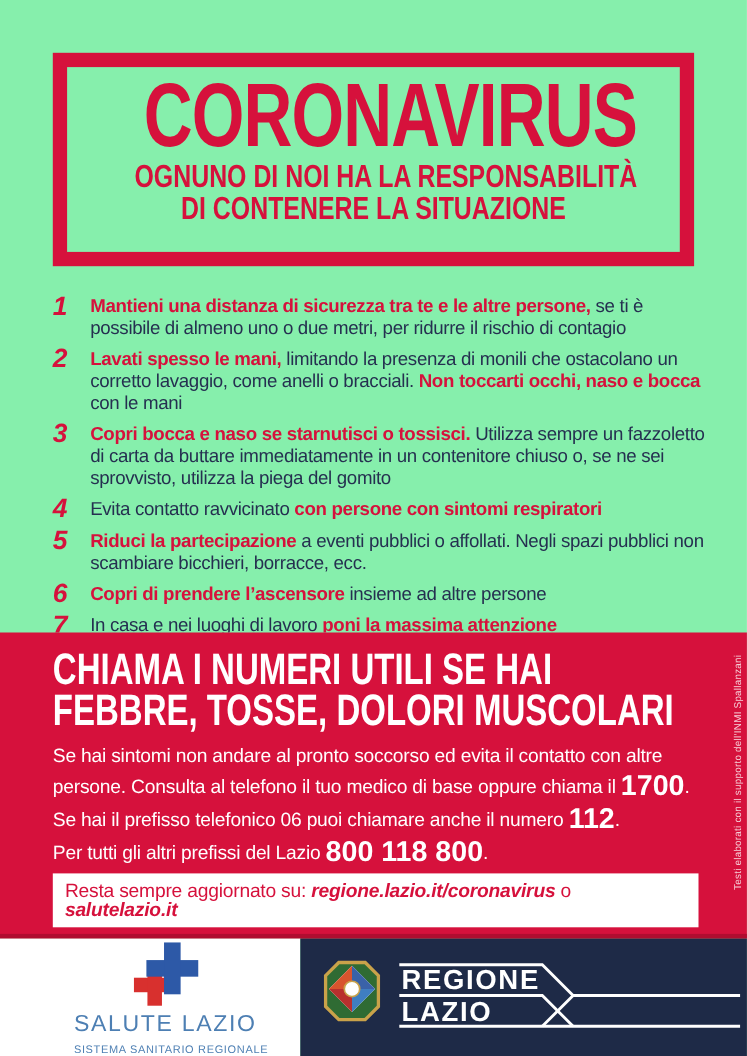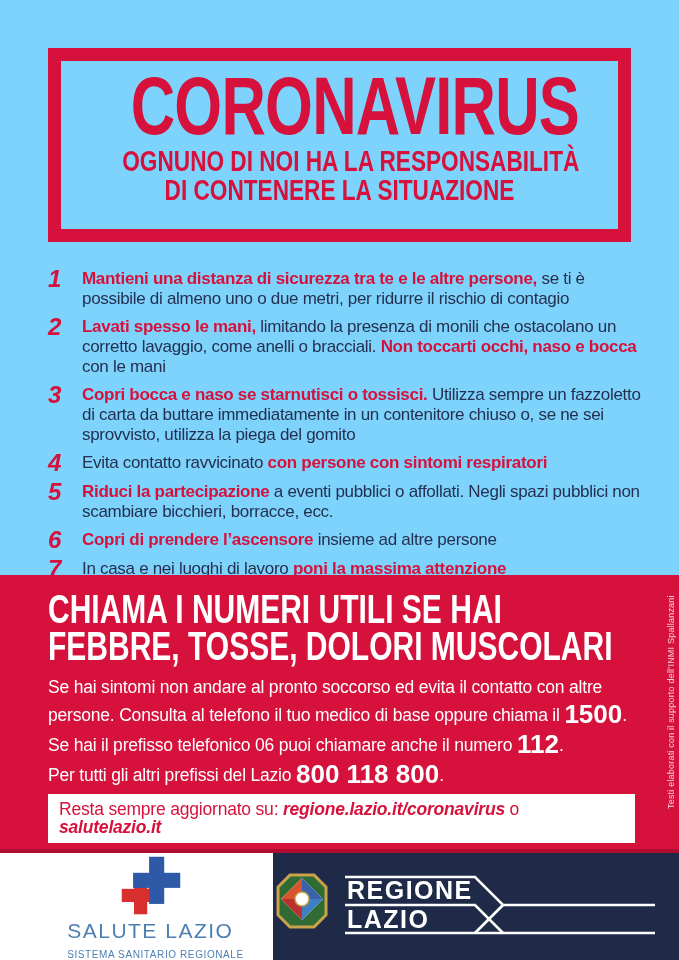--- a/index.html
+++ b/index.html
@@ -1,18 +1,18 @@
 <!DOCTYPE html>
 <html><head>
 <meta charset="utf-8">
 <style>
   * { margin:0; padding:0; box-sizing:border-box; }
   html,body { width:679px; height:960px; }
   body { font-family:"Liberation Sans", sans-serif; background:#ffffff; overflow:hidden; }
-  .poster { width:679px; height:960px; display:flex; flex-direction:column; background:#7dd3fc; }
+  .poster { width:679px; height:960px; display:flex; flex-direction:column; background:#86efac; }
 
   
   .header-wrap { height:242px; padding:48px 48px 0 48px; }
   .header-box { height:194px; border:13px solid #d6113c; text-align:center; padding-top:12px; overflow:hidden; }
   .condensed { transform:scaleX(0.75); transform-origin:50% 50%; white-space:nowrap; display:block; }
   .poster-title { font-size:82px; line-height:66px; font-weight:bold; color:#d6113c; letter-spacing:-1px; }
   .poster-sub { font-size:29px; line-height:29px; font-weight:bold; color:#d6113c; transform:scaleX(0.78); }
   .poster-sub.first { margin-top:8px; }
 
   
@@ -33,21 +33,21 @@
   .info-bar .b { font-weight:bold;font-style:italic; }
   .side-note { position:absolute; top:10px; bottom:40px; right:3px; writing-mode:vertical-rl; transform:rotate(180deg); font-size:9px; color:rgba(255,255,255,0.8); display:flex; align-items:center; letter-spacing:0.2px; }
 
   
   .footer { flex:1; display:flex; }
   .footer-left { width:273px; background:#ffffff; display:flex; align-items:center; padding-left:28px;flex-direction:column; }
   .sl-logo { flex:0 0 66px; }
   .sl-text { margin-left:10px; }
   .sl-title { color:#4d7fb3; font-size:21px; letter-spacing:1.5px; line-height:24px; }
   .sl-sub { color:#4d7fb3; font-size:10px; letter-spacing:0.6px; margin-top:6px; }
-  .footer-right { flex:1; background:#1e2a47; display:flex; align-items:center; }
+  .footer-right { flex:1; background:#1e2a47; display:flex; align-items:center; padding-left:18px; }
   .crest { flex:0 0 58px; }
   .rl-logo { margin-left:12px; }
 </style>
 </head>
 <body>
 
 <div class="poster">
 
   <div class="header-wrap">
     <div class="header-box">
@@ -85,21 +85,21 @@
       <div class="rule">
         <div class="rule-num">7</div>
         <div class="rule-text"><span class="seg-navy">In casa e nei luoghi di lavoro </span><span class="seg-red">poni la massima attenzione</span></div>
       </div>
     </div>
 
   <div class="red-band">
     <div class="band-heading">CHIAMA I NUMERI UTILI SE HAI</div>
     <div class="band-heading">FEBBRE, TOSSE, DOLORI MUSCOLARI</div>
     <div class="band-paragraphs" id="band-paragraphs">
-        <div class="band-p"><span>Se hai sintomi non andare al pronto soccorso ed evita il contatto con altre persone.  Consulta al telefono il tuo medico di base oppure chiama il </span><span class="big">1500</span><span>.</span></div>
+        <div class="band-p"><span>Se hai sintomi non andare al pronto soccorso ed evita il contatto con altre persone.  Consulta al telefono il tuo medico di base oppure chiama il </span><span class="big">1700</span><span>.</span></div>
         <div class="band-p"><span>Se hai il prefisso telefonico 06 puoi chiamare anche il numero </span><span class="big">112</span><span>.</span></div>
         <div class="band-p"><span>Per tutti gli altri prefissi del Lazio </span><span class="big">800 118 800</span><span>.</span></div>
       </div>
     <div class="info-bar" id="info-bar"><span>Resta sempre aggiornato su: </span><span class="b">regione.lazio.it/coronavirus</span><span> o </span><span class="b">salutelazio.it</span></div>
     <div class="side-note">Testi elaborati con il supporto dell’INMI Spallanzani</div>
   </div>
 
   <div class="footer">
     <div class="footer-left">
       <svg class="sl-logo" width="66" height="70" viewBox="0 0 66 70">

